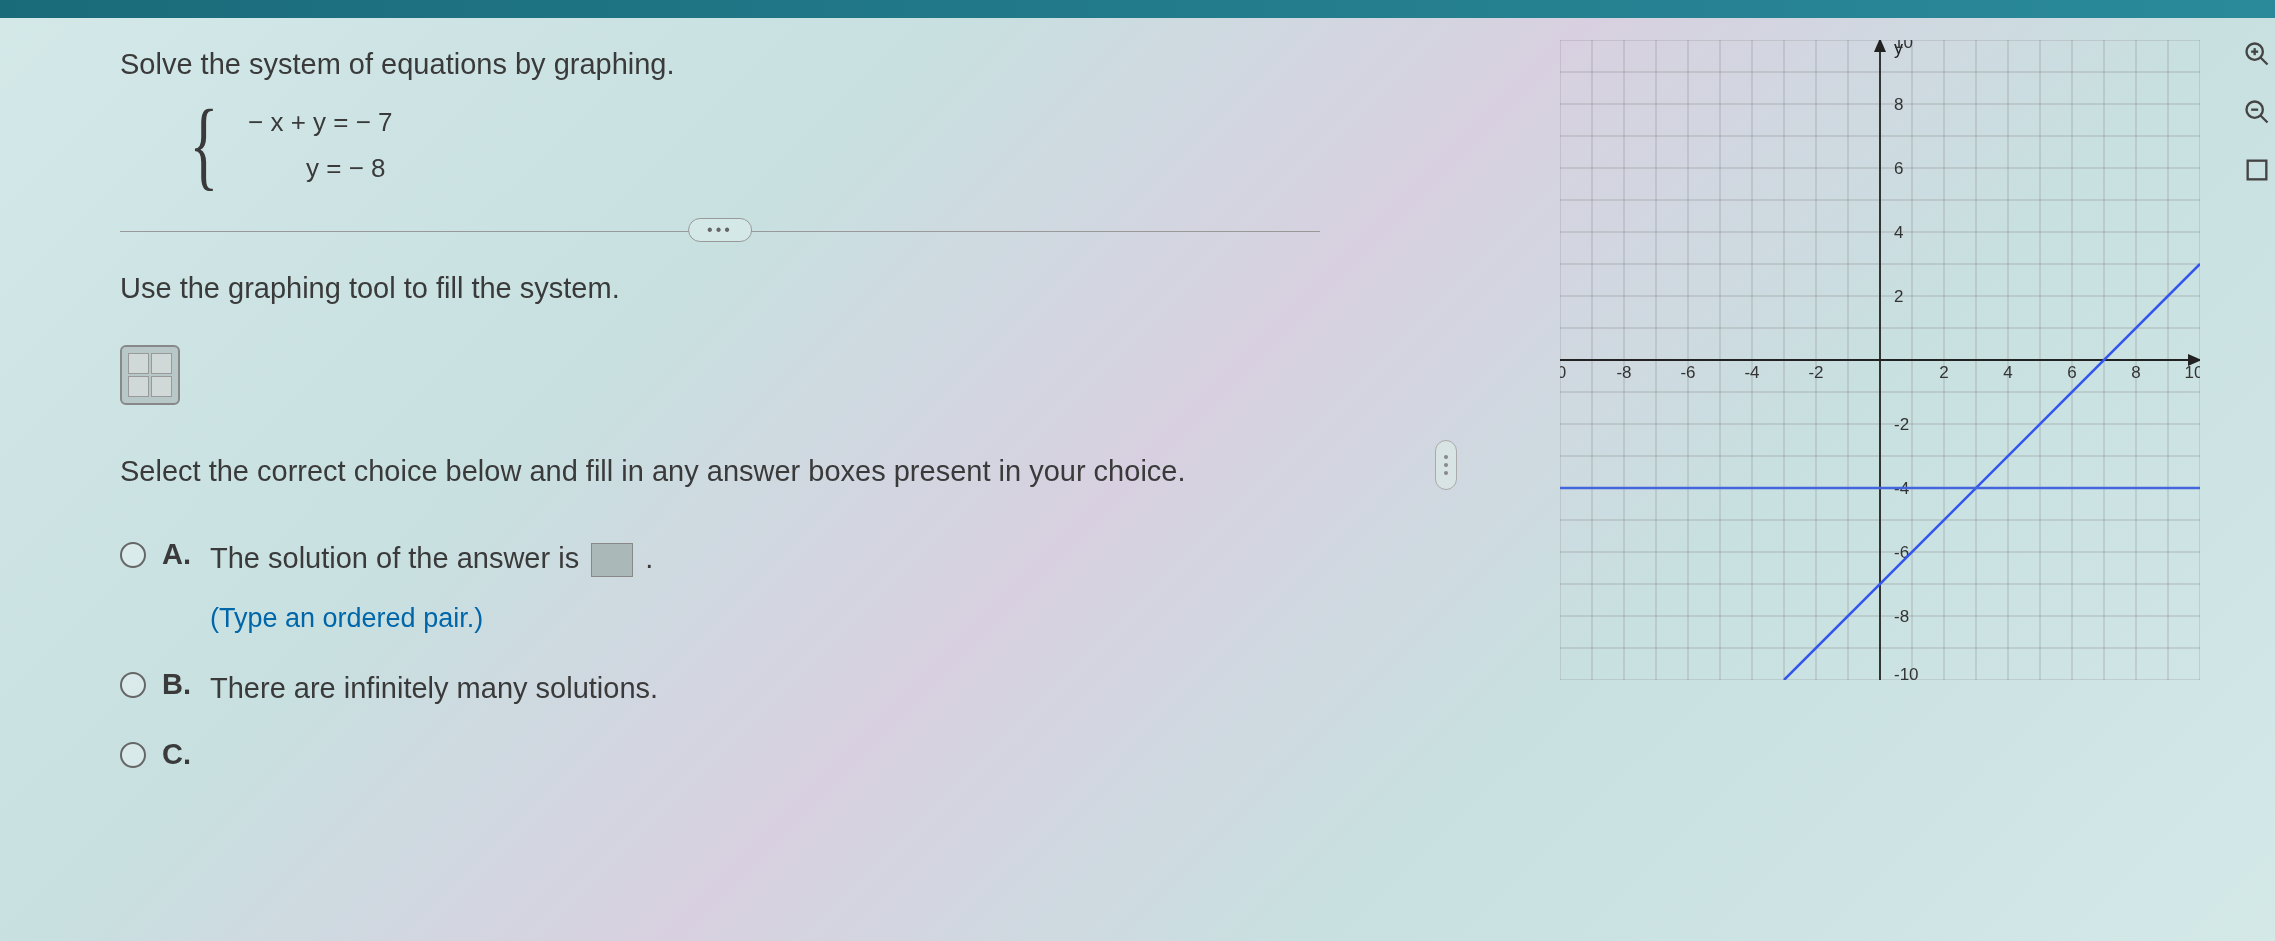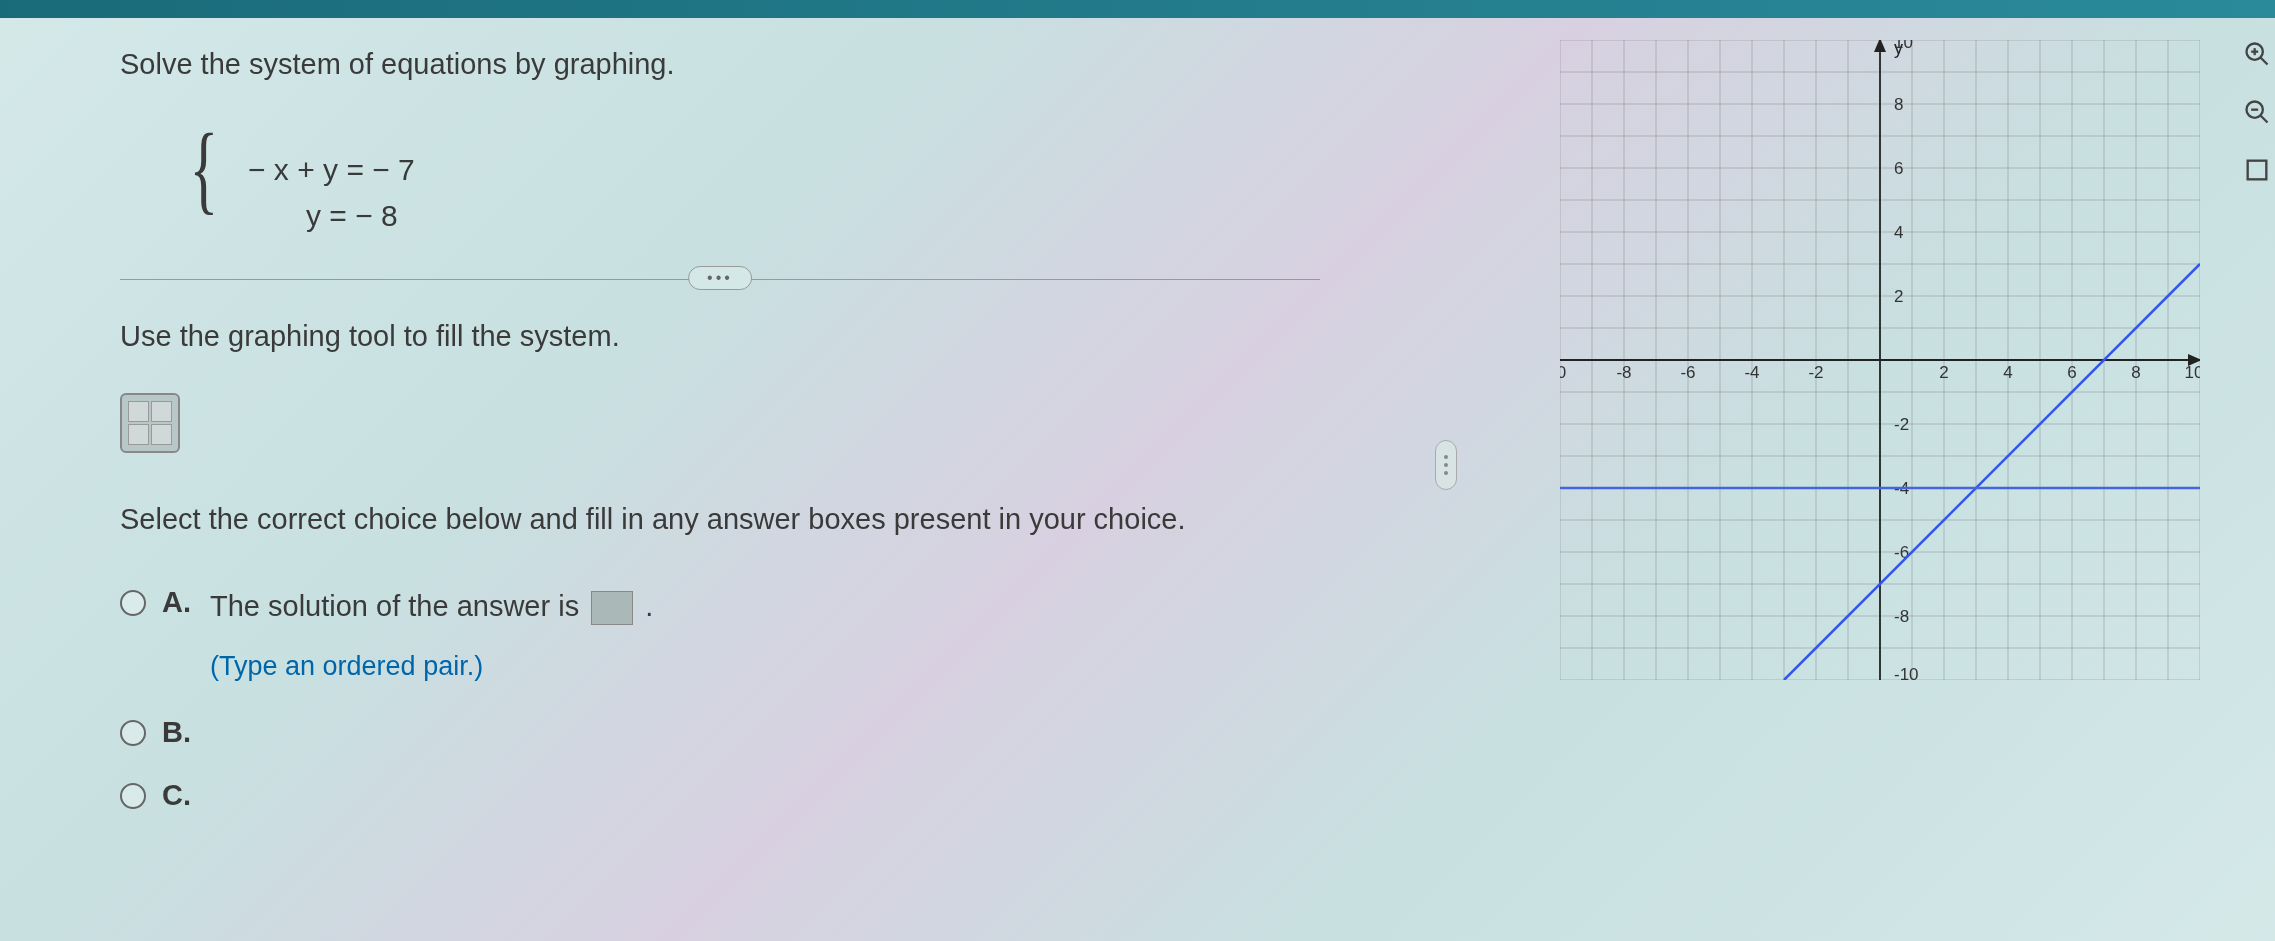--- a/index.html
+++ b/index.html
@@ -42,23 +42,22 @@
     .brace {
       font-size: 100px;
       font-weight: 100;
       line-height: 80px;
       margin-right: 20px;
       font-family: 'Times New Roman', serif;
       transform: scaleX(0.6);
     }
     .equations {
       font-family: Arial, sans-serif;
-      font-size: 30px;
+      font-size: 26px;
       line-height: 46px;
-      margin-top: 48px;
     }
     .equations .eq-line {
       display: block;
     }
     .divider-line {
       border: none;
       border-top: 1px solid #999;
       margin: 30px 0 40px 0;
       width: 1200px;
       position: relative;
@@ -261,20 +260,21 @@
         <span>The solution of the answer is </span>
         <span class="answer-box"></span>
         <span> .</span>
         <div class="hint">(Type an ordered pair.)</div>
       </div>
     </div>
 
     <div class="choice">
       <div class="radio"></div>
       <span class="choice-letter">B.</span>
+      <div class="choice-text">There are infinitely many solutions.</div>
     </div>
 
     <div class="choice">
       <div class="radio"></div>
       <span class="choice-letter">C.</span>
     </div>
   </div>
 </div>
 
 <div class="drag-handle">

